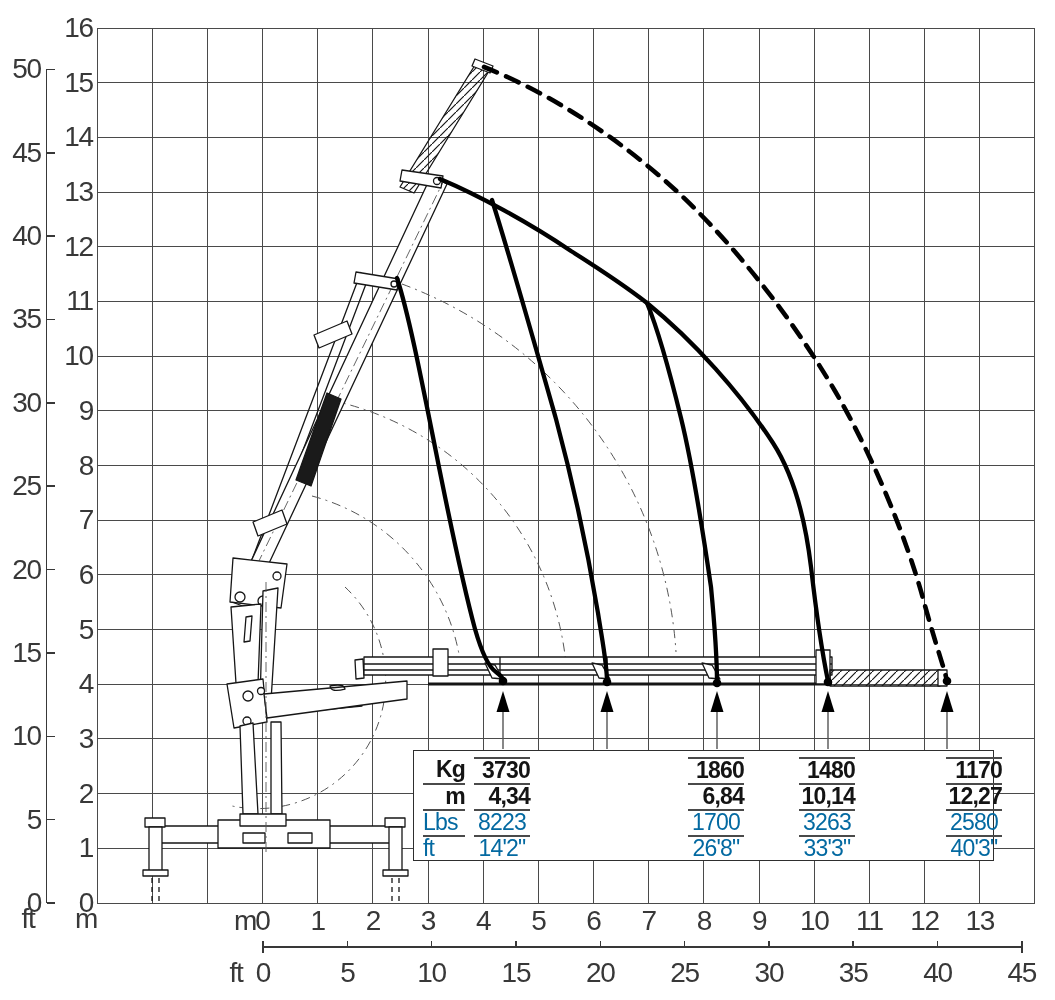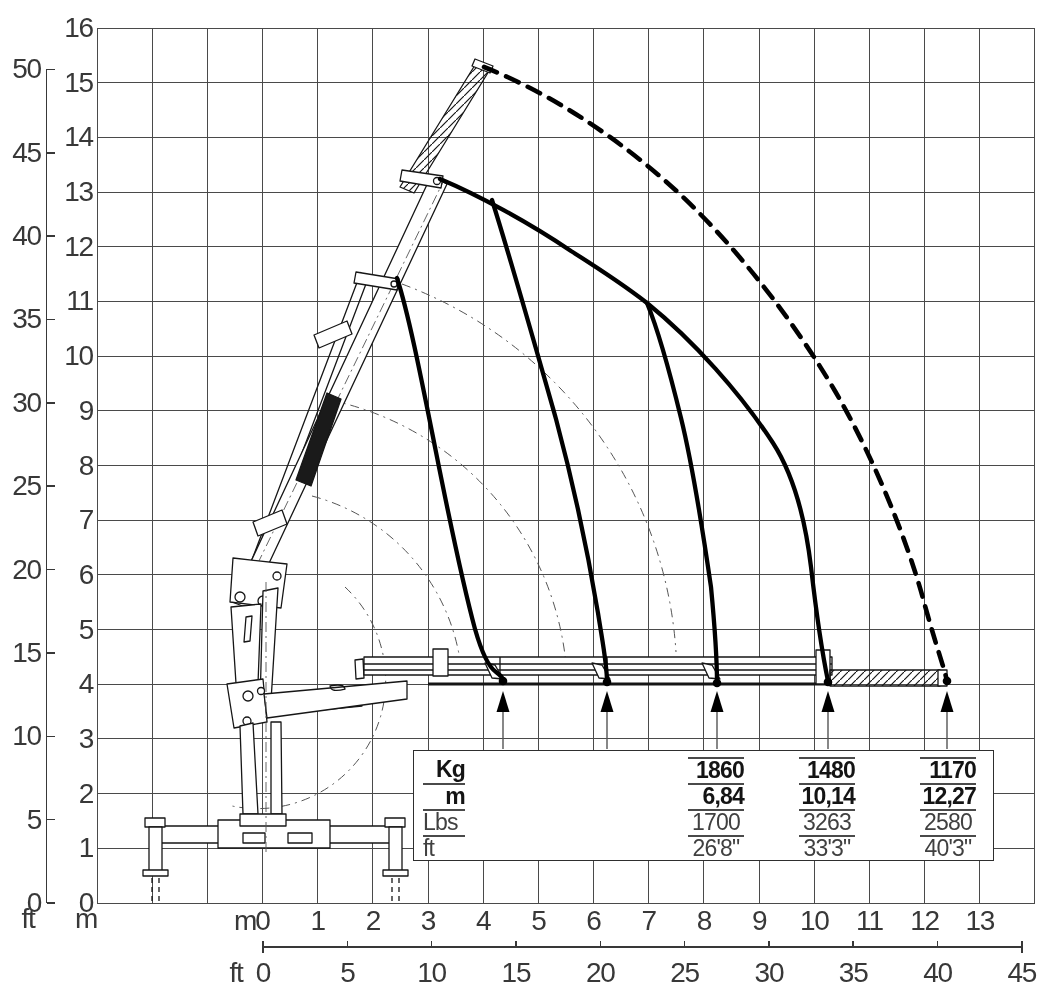--- a/index.html
+++ b/index.html
@@ -8,21 +8,21 @@
   svg{position:absolute;left:0;top:0;}
   svg text{font-family:"Liberation Sans",sans-serif;fill:#383838;letter-spacing:-1.2px;}
   .ax{font-size:28px;}
   #load-table{position:absolute;left:413px;top:750px;width:581px;height:111px;
               border:1.6px solid #2e2e2e;background:#fff;box-sizing:border-box;}
   .tcol{position:absolute;top:6px;}
   .tcell{height:26px;line-height:25px;font-size:23px;letter-spacing:-0.8px;
          white-space:nowrap;box-sizing:border-box;}
   .tcell.v{text-align:center;}
   .tcell.bold{color:#141414;font-weight:700;text-align:right;}
-  .tcell.light{color:#404040;font-weight:400;}
+  .tcell.light{color:#0369a1;font-weight:400;}
   .tcell.ot{border-top:2px solid #4a4a4a;line-height:23px;}
 </style>
 </head>
 <body>
 
 <div class="stage">
 <svg id="diagram" width="1055" height="1000" viewBox="0 0 1055 1000">
   <defs>
     <pattern id="hatch" width="8" height="8" patternUnits="userSpaceOnUse">
       <path d="M0,8 L8,0" stroke="#161616" stroke-width="1.2"></path>
@@ -248,32 +248,38 @@
       </g>
 </svg>
 
 <div id="load-table">
       <div class="tcol" style="left: 9px; width: 42px;">
         <div class="tcell bold">Kg</div>
         <div class="tcell bold ot">m</div>
         <div class="tcell light ot">Lbs</div>
         <div class="tcell light ot">ft</div>
       </div>
+      <div class="tcol" style="left: 60px; width: 56px;">
+        <div class="tcell v ot bold">3730</div>
+        <div class="tcell v ot bold">4,34</div>
+        <div class="tcell v ot light">8223</div>
+        <div class="tcell v ot light">14'2"</div>
+      </div>
       <div class="tcol" style="left: 274px; width: 56px;">
         <div class="tcell v ot bold">1860</div>
         <div class="tcell v ot bold">6,84</div>
         <div class="tcell v ot light">1700</div>
         <div class="tcell v ot light">26'8"</div>
       </div>
       <div class="tcol" style="left: 385px; width: 56px;">
         <div class="tcell v ot bold">1480</div>
         <div class="tcell v ot bold">10,14</div>
         <div class="tcell v ot light">3263</div>
         <div class="tcell v ot light">33'3"</div>
       </div>
-      <div class="tcol" style="left: 506px; width: 56px;">
+      <div class="tcol" style="left: 532px; width: 56px;">
         <div class="tcell v ot bold">1170</div>
         <div class="tcell v ot bold">12,27</div>
         <div class="tcell v ot light">2580</div>
         <div class="tcell v ot light">40'3"</div>
       </div>
     </div>
 </div>
 
 </body></html>

